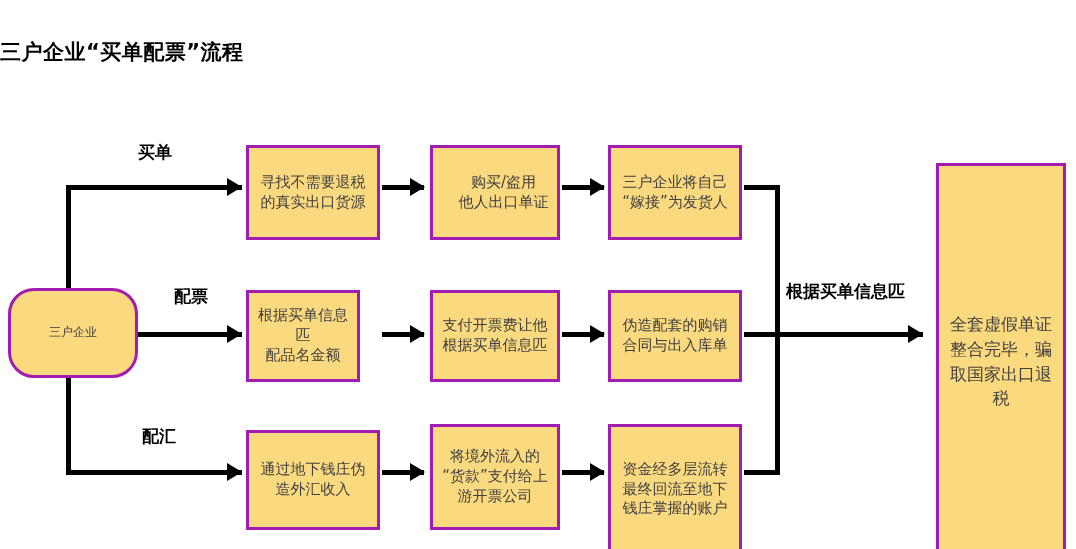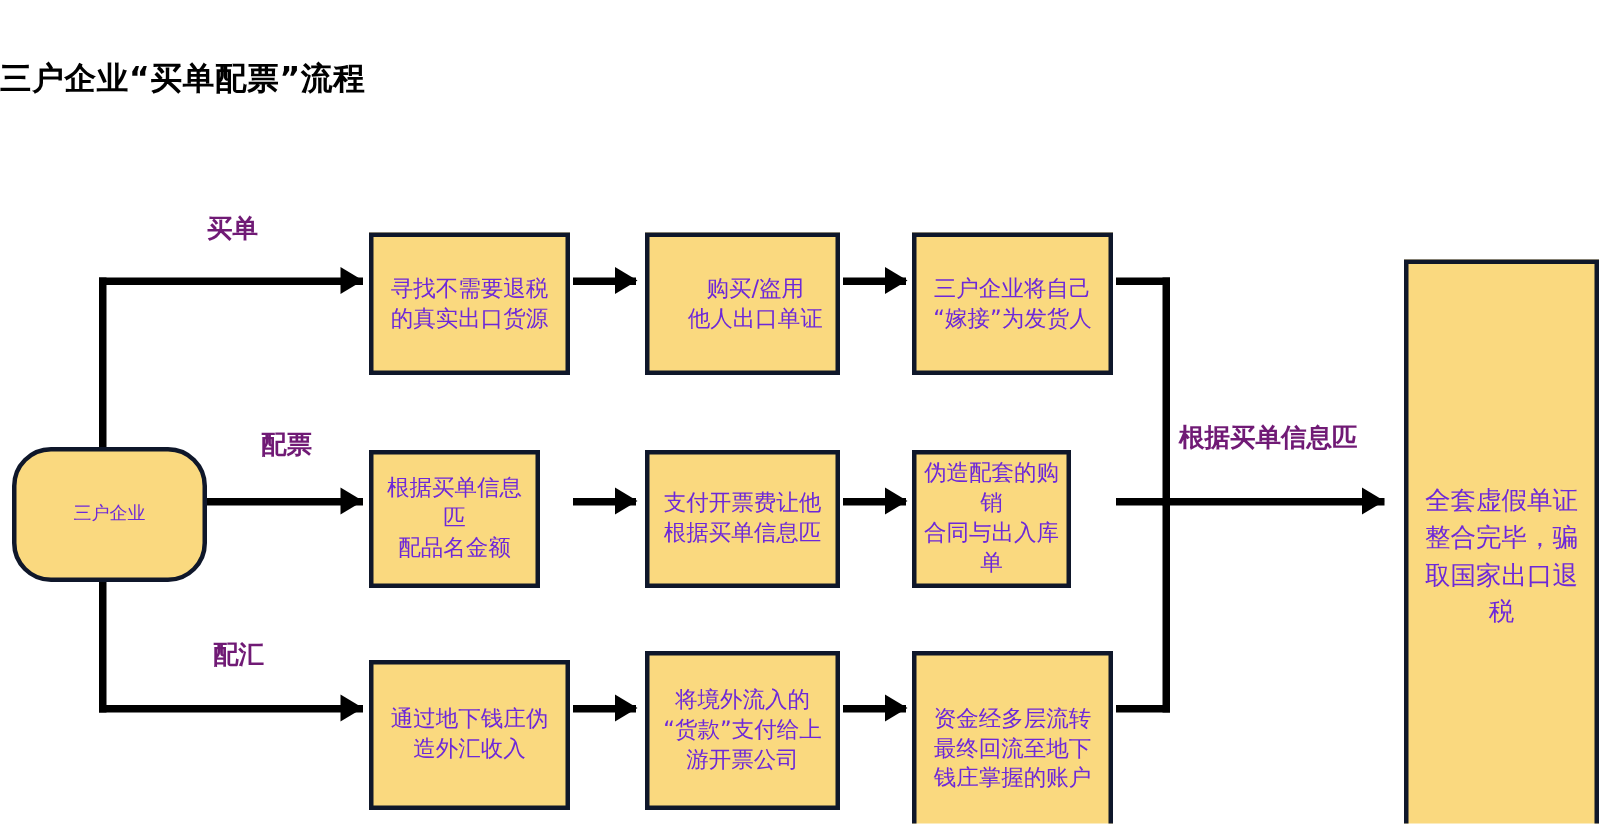--- a/index.html
+++ b/index.html
@@ -19,43 +19,42 @@
     font-size:21px;font-weight:bold;color:#000;
     letter-spacing:.5px;
     white-space:nowrap;
   }
 
   
   .node{
     position:absolute;
     box-sizing:border-box;
     background:#FAD97F;
-    border:3px solid #0f172a;
+    border:3px solid #a21caf;
     display:flex;
     align-items:center;
     justify-content:center;
     text-align:center;
-    color:#6d28d9;
+    color:#404040;
     font-size:15px;
     font-weight:500;
     line-height:1.32;
     padding:2px 3px;
     white-space:pre-line;
     overflow:hidden;
-    margin-top:10px;
   }
   .node.source{font-size:12px;border-radius:26px;}
   .node.final{font-size:17px;line-height:1.45;}
 
   
   .edge-label{
     position:absolute;
     font-size:17px;
     font-weight:bold;
-    color:#701a75;
+    color:#000000;
     white-space:nowrap;
   }
 
   
   .hline{position:absolute;background:#000;height:5px;}
   .vline{position:absolute;background:#000;width:5px;}
   .arrowhead{
     position:absolute;
     width:0;height:0;
     border-top:9px solid transparent;
@@ -103,21 +102,21 @@
   <div class="node" style="left:246px;top:290px;width:114px;height:92px;">根据买单信息匹
 配品名金额</div>
   <div class="hline" style="left:382px;top:332px;width:42px;"></div>
   <div class="arrowhead" style="left:410px;top:325px;"></div>
 
   <div class="node" style="left:430px;top:290px;width:130px;height:92px;">支付开票费让他
 根据买单信息匹</div>
   <div class="hline" style="left:562px;top:332px;width:42px;"></div>
   <div class="arrowhead" style="left:590px;top:325px;"></div>
 
-  <div class="node" style="left:608px;top:290px;width:106px;height:92px;">伪造配套的购销
+  <div class="node" style="left:608px;top:290px;width:134px;height:92px;">伪造配套的购销
 合同与出入库单</div>
 
   <div class="node" style="left:246px;top:430px;width:134px;height:100px;">通过地下钱庄伪
 造外汇收入</div>
   <div class="hline" style="left:382px;top:470px;width:42px;"></div>
   <div class="arrowhead" style="left:410px;top:463px;"></div>
 
   <div class="node" style="left:430px;top:424px;width:130px;height:106px;">将境外流入的
 “货款”支付给上
 游开票公司</div>

